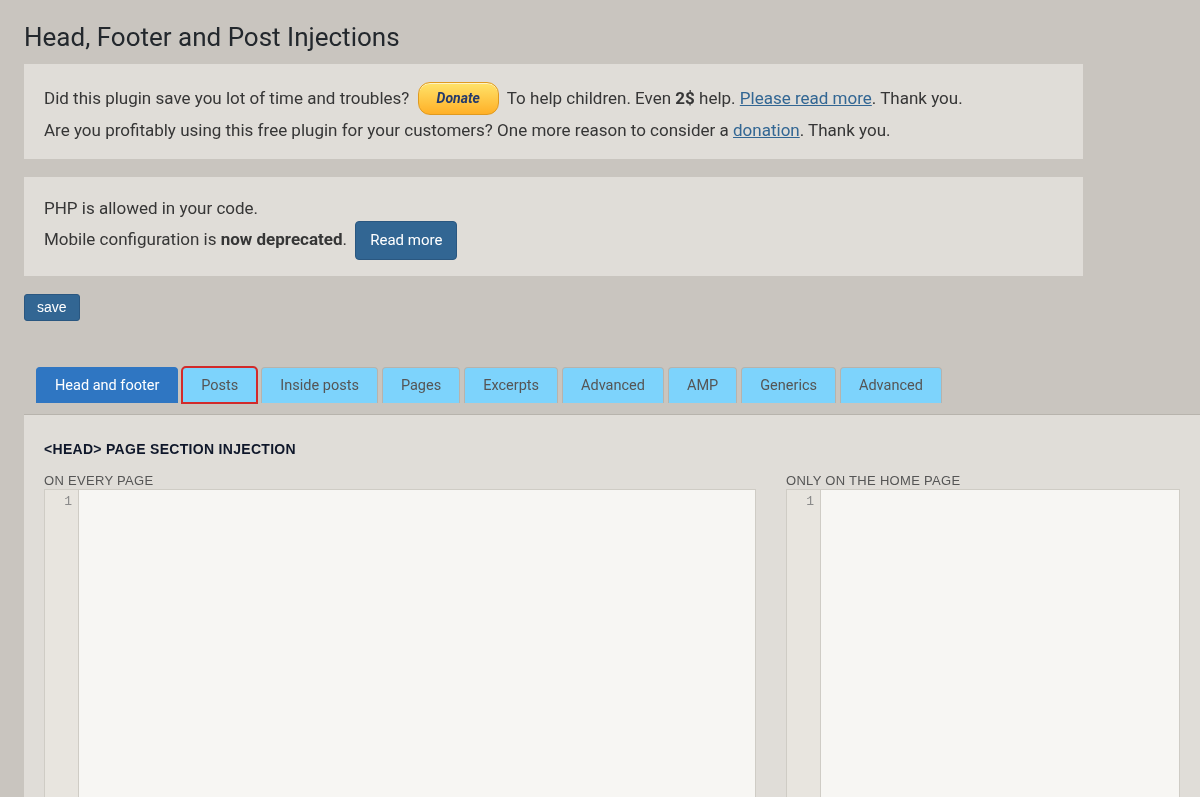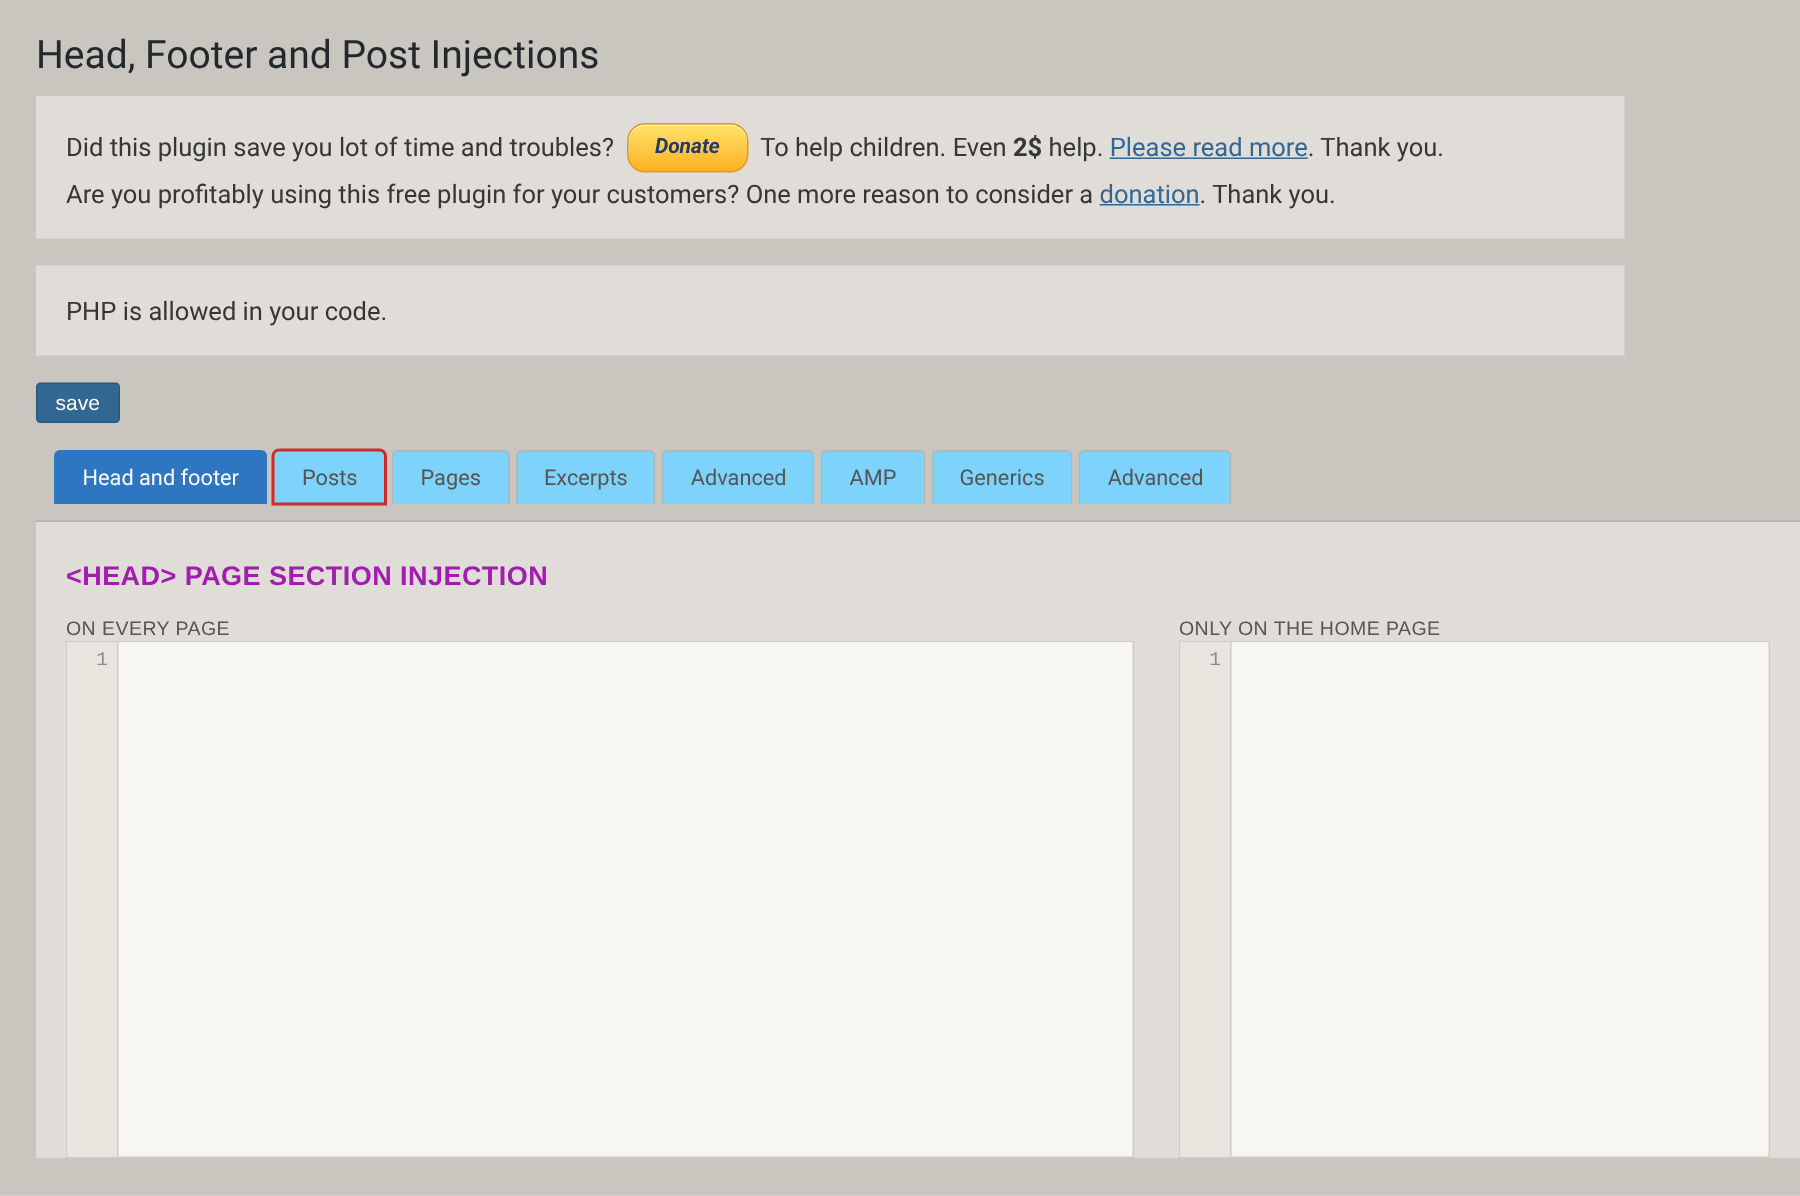--- a/index.html
+++ b/index.html
@@ -64,21 +64,21 @@
   }
   .save-btn {
     display: inline-block;
     background: #326693;
     color: #fff;
     font-size: 14px;
     border: 1px solid #2a5780;
     border-radius: 3px;
     padding: 4px 12px 5px 12px;
     cursor: pointer;
-    margin: 0 0 6px 24px;
+    margin: 0 0 34px 24px;
   }
   .tabs-wrap {
     margin: 0 0 0 24px;
     width: 1176px;
     background: #e0ddd8;
     padding: 0;
   }
   .tabs {
     display: flex;
     gap: 4px;
@@ -104,24 +104,24 @@
   }
   .tab.highlight {
     outline: 2px solid #d22a2a;
     outline-offset: -1px;
   }
   .content {
     padding: 26px 20px 0 20px;
     background: #e0ddd8;
   }
   h2.section {
-    font-size: 18px;
+    font-size: 14px;
     font-weight: 700;
     letter-spacing: 0.3px;
-    color: #a21caf;
+    color: #0f172a;
     margin-bottom: 16px;
     font-family: Arial, sans-serif;
   }
   .editors {
     display: flex;
     gap: 30px;
   }
   .editor-col.left { flex: 0 0 712px; }
   .editor-col.right { flex: 1; }
   .col-label {
@@ -163,28 +163,32 @@
       <span class="donate-btn">Donate</span>
       <span> To help children. Even </span><span class="bold">2$</span><span> help. </span><a>Please read more</a><span>. Thank you.</span>
     </p>
     <p>
       <span>Are you profitably using this free plugin for your customers? One more reason to consider a </span><a>donation</a><span>. Thank you.</span>
     </p>
   </div>
 
   <div class="panel">
     <p>PHP is allowed in your code.</p>
+    <p>
+      <span>Mobile configuration is </span><span class="bold">now deprecated</span><span>. </span><span class="btn">Read more</span>
+    </p>
   </div>
 
   <button class="save-btn">save</button>
 
   <div class="tabs-wrap">
     <div class="tabs" id="tabs-row">
         <div class="tab active">Head and footer</div>
         <div class="tab highlight">Posts</div>
+        <div class="tab">Inside posts</div>
         <div class="tab">Pages</div>
         <div class="tab">Excerpts</div>
         <div class="tab">Advanced</div>
         <div class="tab">AMP</div>
         <div class="tab">Generics</div>
         <div class="tab">Advanced</div>
       </div>
 
     <div class="content">
       <h2 class="section">&lt;HEAD&gt; PAGE SECTION INJECTION</h2>

